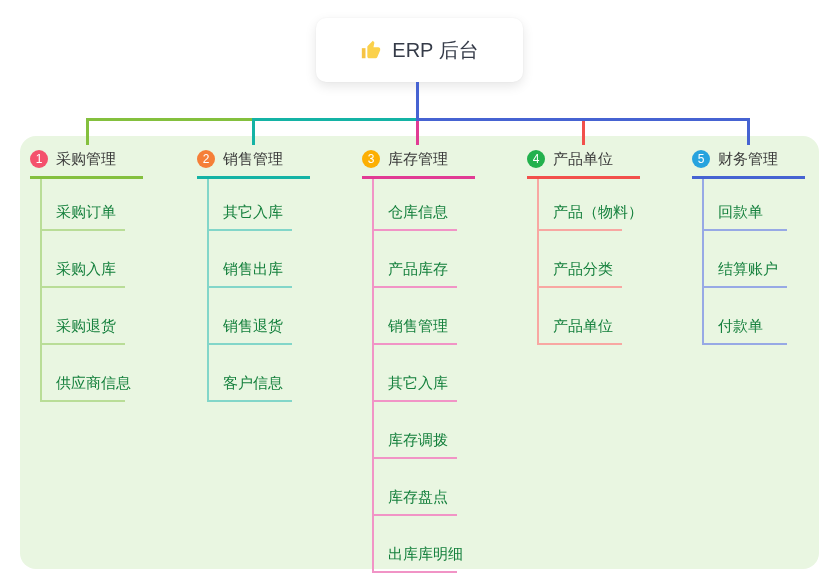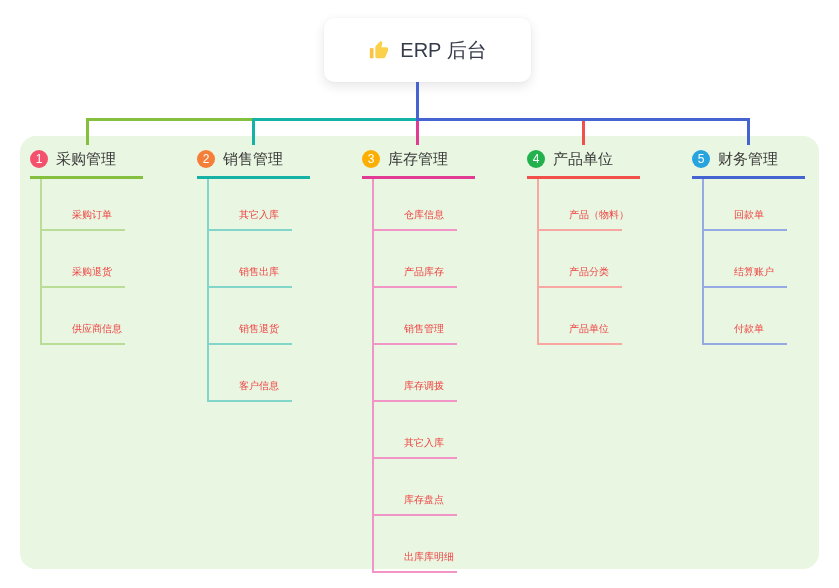--- a/index.html
+++ b/index.html
@@ -4,21 +4,21 @@
 <style>
   html,body{margin:0;padding:0;}
   body{font-family:"Liberation Sans","DejaVu Sans",sans-serif;background:#ffffff;}
   .stage{position:relative;width:839px;height:588px;background:#ffffff;overflow:hidden;}
 
   
   .panel{position:absolute;left:20px;top:136px;width:799px;height:433px;
          background:#e9f6e1;border-radius:16px;}
 
   
-  .root-card{position:absolute;left:324px;top:18px;width:207px;height:64px;
+  .root-card{position:absolute;left:316px;top:18px;width:207px;height:64px;
              background:#ffffff;border-radius:10px;
              box-shadow:0 4px 12px rgba(0,0,0,.10),0 0 2px rgba(0,0,0,.05);
              display:flex;align-items:center;justify-content:center;gap:10px;
              font-size:20px;color:#353b48;cursor:default;}
   .root-card svg{display:block;}
 
   
   .line{position:absolute;}
   .root-drop{left:416px;top:82px;width:3px;height:39px;background:#4663d2;}
   .bus{top:118px;height:3px;}
@@ -45,21 +45,21 @@
   .badge{flex:0 0 18px;width:18px;height:18px;border-radius:50%;
          background:var(--badge);color:#ffffff;font-size:12px;line-height:18px;
          text-align:center;}
   .branch-title{font-size:15px;color:#3a3a3a;white-space:nowrap;}
   .branch-underline{width:113px;height:3px;background:var(--main);margin-top:4px;}
 
   .children{margin-left:10px;border-left:2px solid var(--child);}
   .child{width:83px;height:55px;border-bottom:2px solid var(--child);
          display:flex;align-items:flex-end;}
   .child:first-child{height:50px;}
-  .child-label{font-size:10px;color:#ef4444;padding:0 0 7px 30px;white-space:nowrap;}
+  .child-label{font-size:15px;color:#15803d;padding:0 0 7px 14px;white-space:nowrap;}
 </style>
 </head>
 <body>
 
 <div class="stage">
 
   <div class="panel"></div>
 
   <div class="line drop drop1"></div>
   <div class="line drop drop2"></div>
@@ -83,20 +83,23 @@
 
 <div class="branch b1" style="left: 30px;">
       <div class="branch-head">
         <span class="badge">1</span>
         <span class="branch-title">采购管理</span>
       </div>
       <div class="branch-underline"></div>
       <div class="children">
         <div class="child">
           <span class="child-label">采购订单</span>
+        </div>
+        <div class="child">
+          <span class="child-label">采购入库</span>
         </div>
         <div class="child">
           <span class="child-label">采购退货</span>
         </div>
         <div class="child">
           <span class="child-label">供应商信息</span>
         </div>
       </div>
     </div>
     <div class="branch b2" style="left: 197px;">
@@ -130,24 +133,24 @@
         <div class="child">
           <span class="child-label">仓库信息</span>
         </div>
         <div class="child">
           <span class="child-label">产品库存</span>
         </div>
         <div class="child">
           <span class="child-label">销售管理</span>
         </div>
         <div class="child">
-          <span class="child-label">库存调拨</span>
+          <span class="child-label">其它入库</span>
         </div>
         <div class="child">
-          <span class="child-label">其它入库</span>
+          <span class="child-label">库存调拨</span>
         </div>
         <div class="child">
           <span class="child-label">库存盘点</span>
         </div>
         <div class="child">
           <span class="child-label">出库库明细</span>
         </div>
       </div>
     </div>
     <div class="branch b4" style="left: 527px;">

